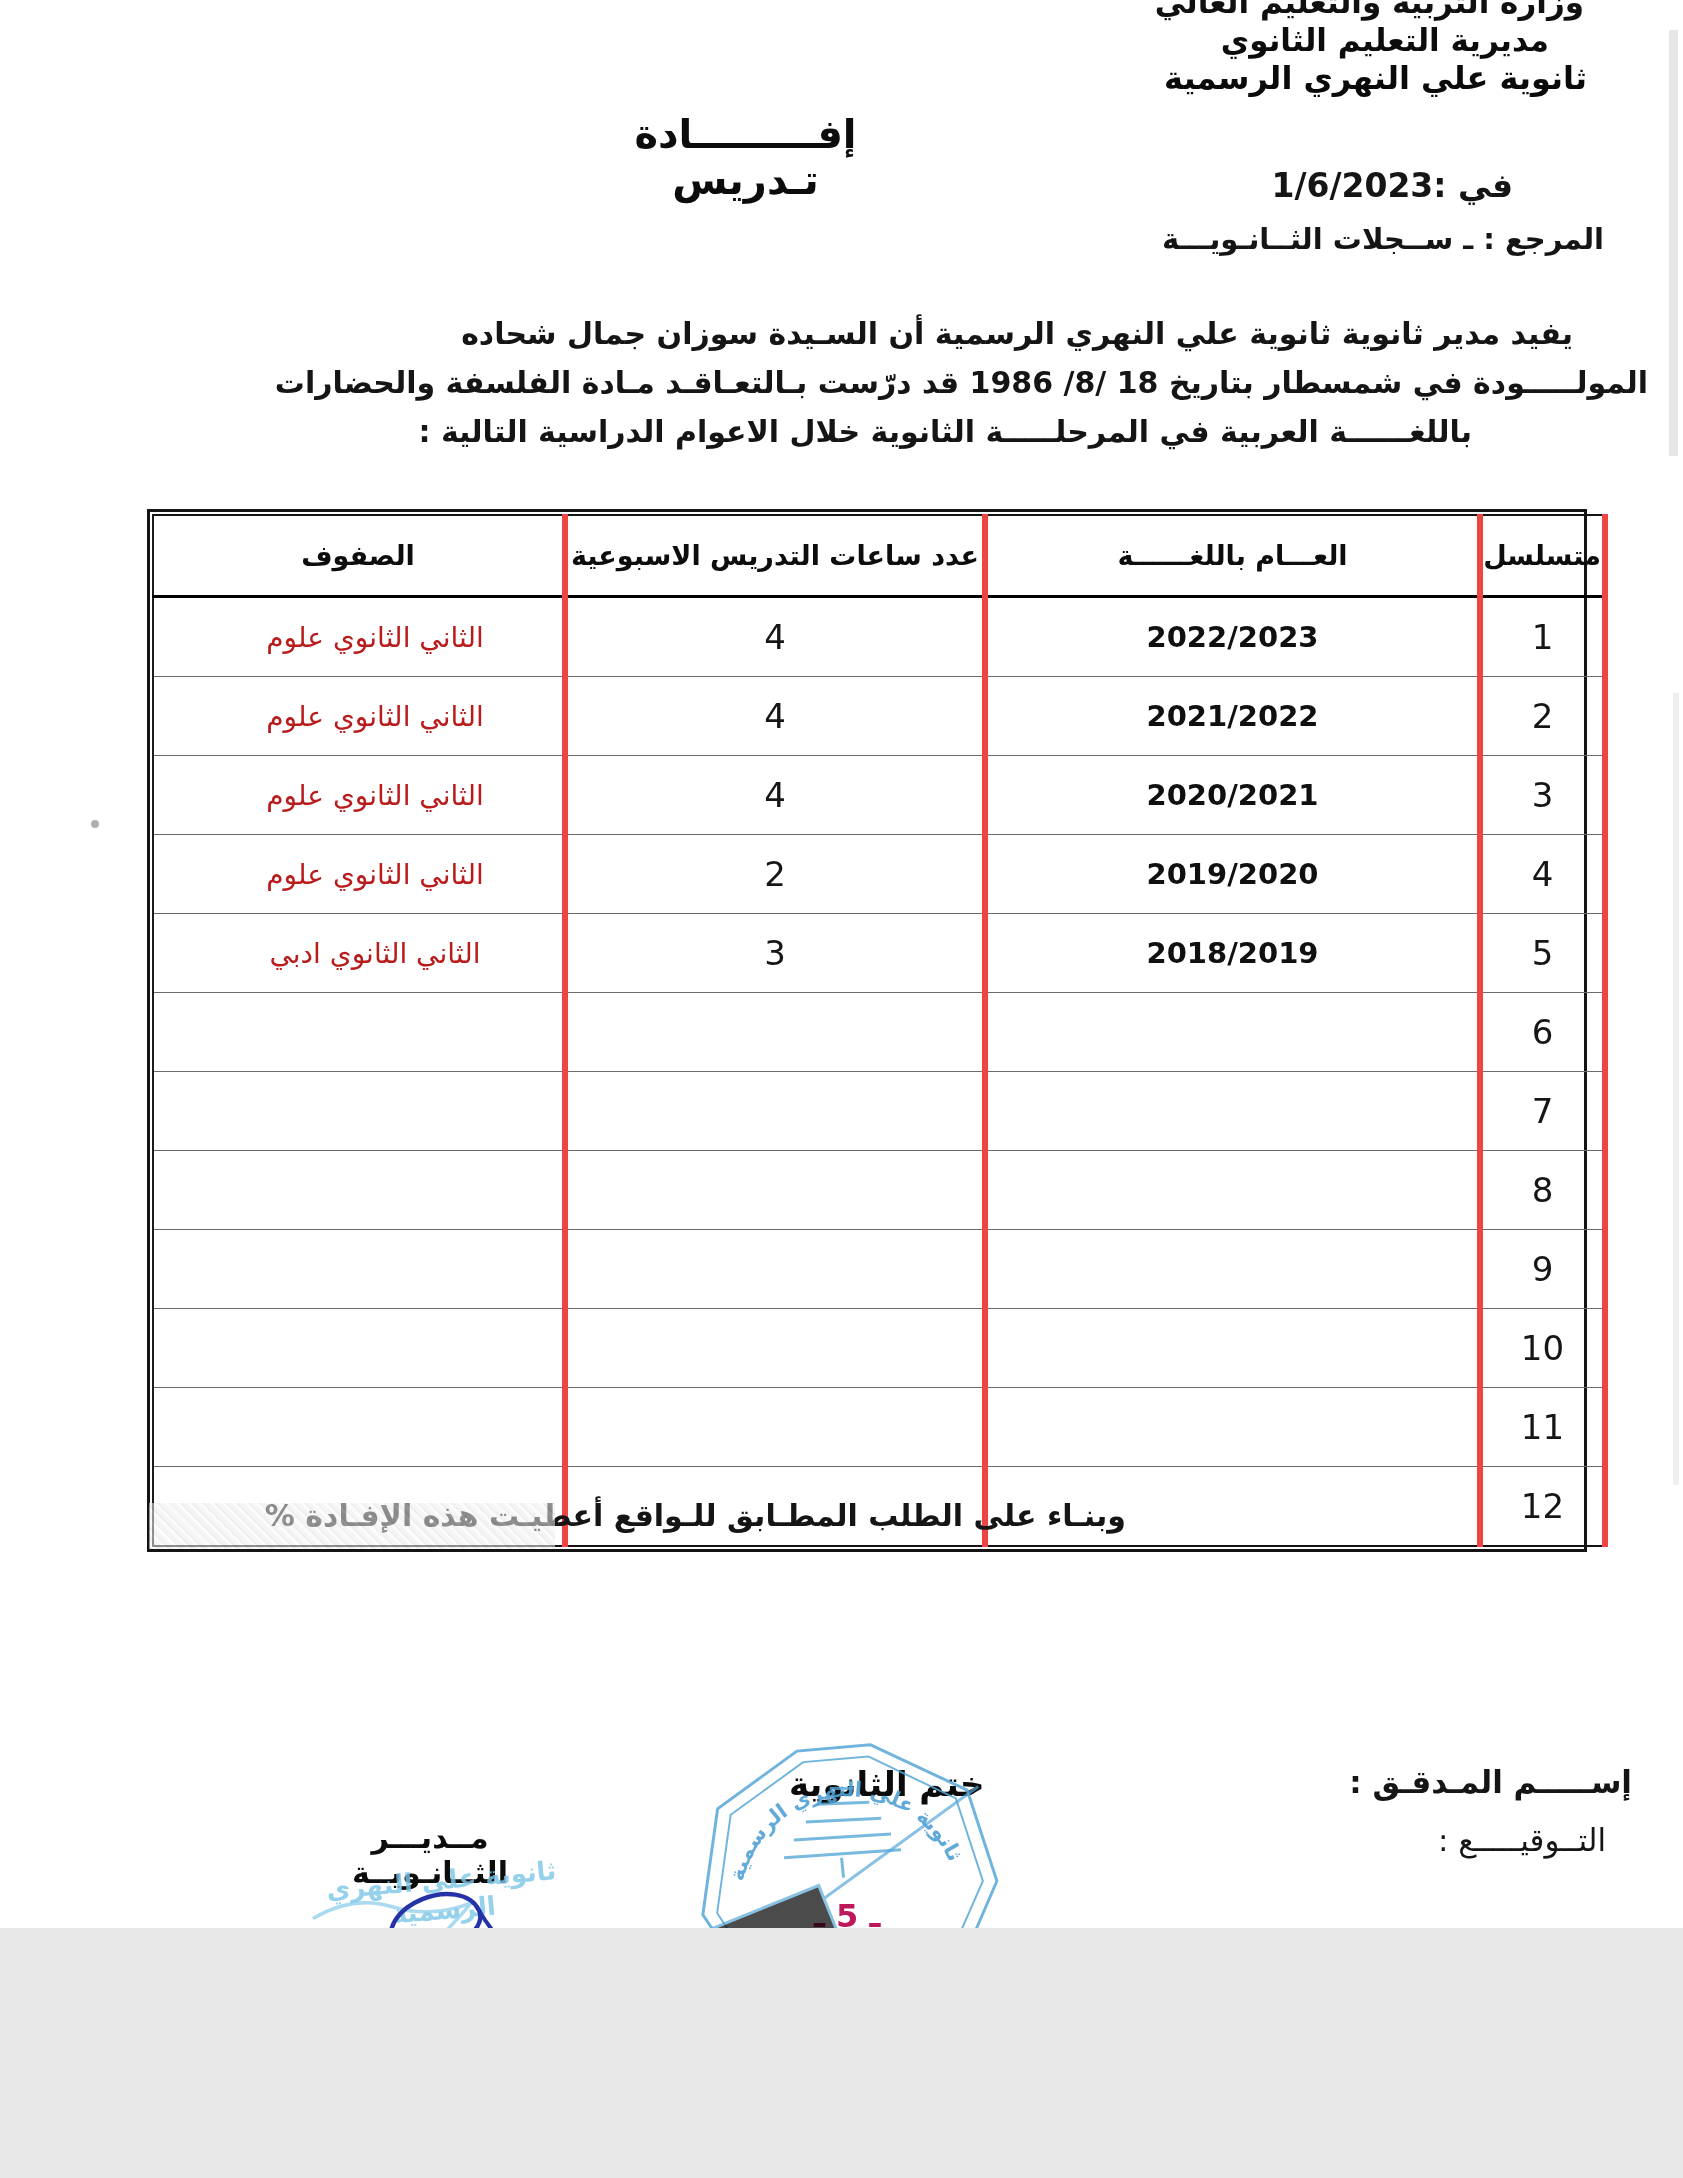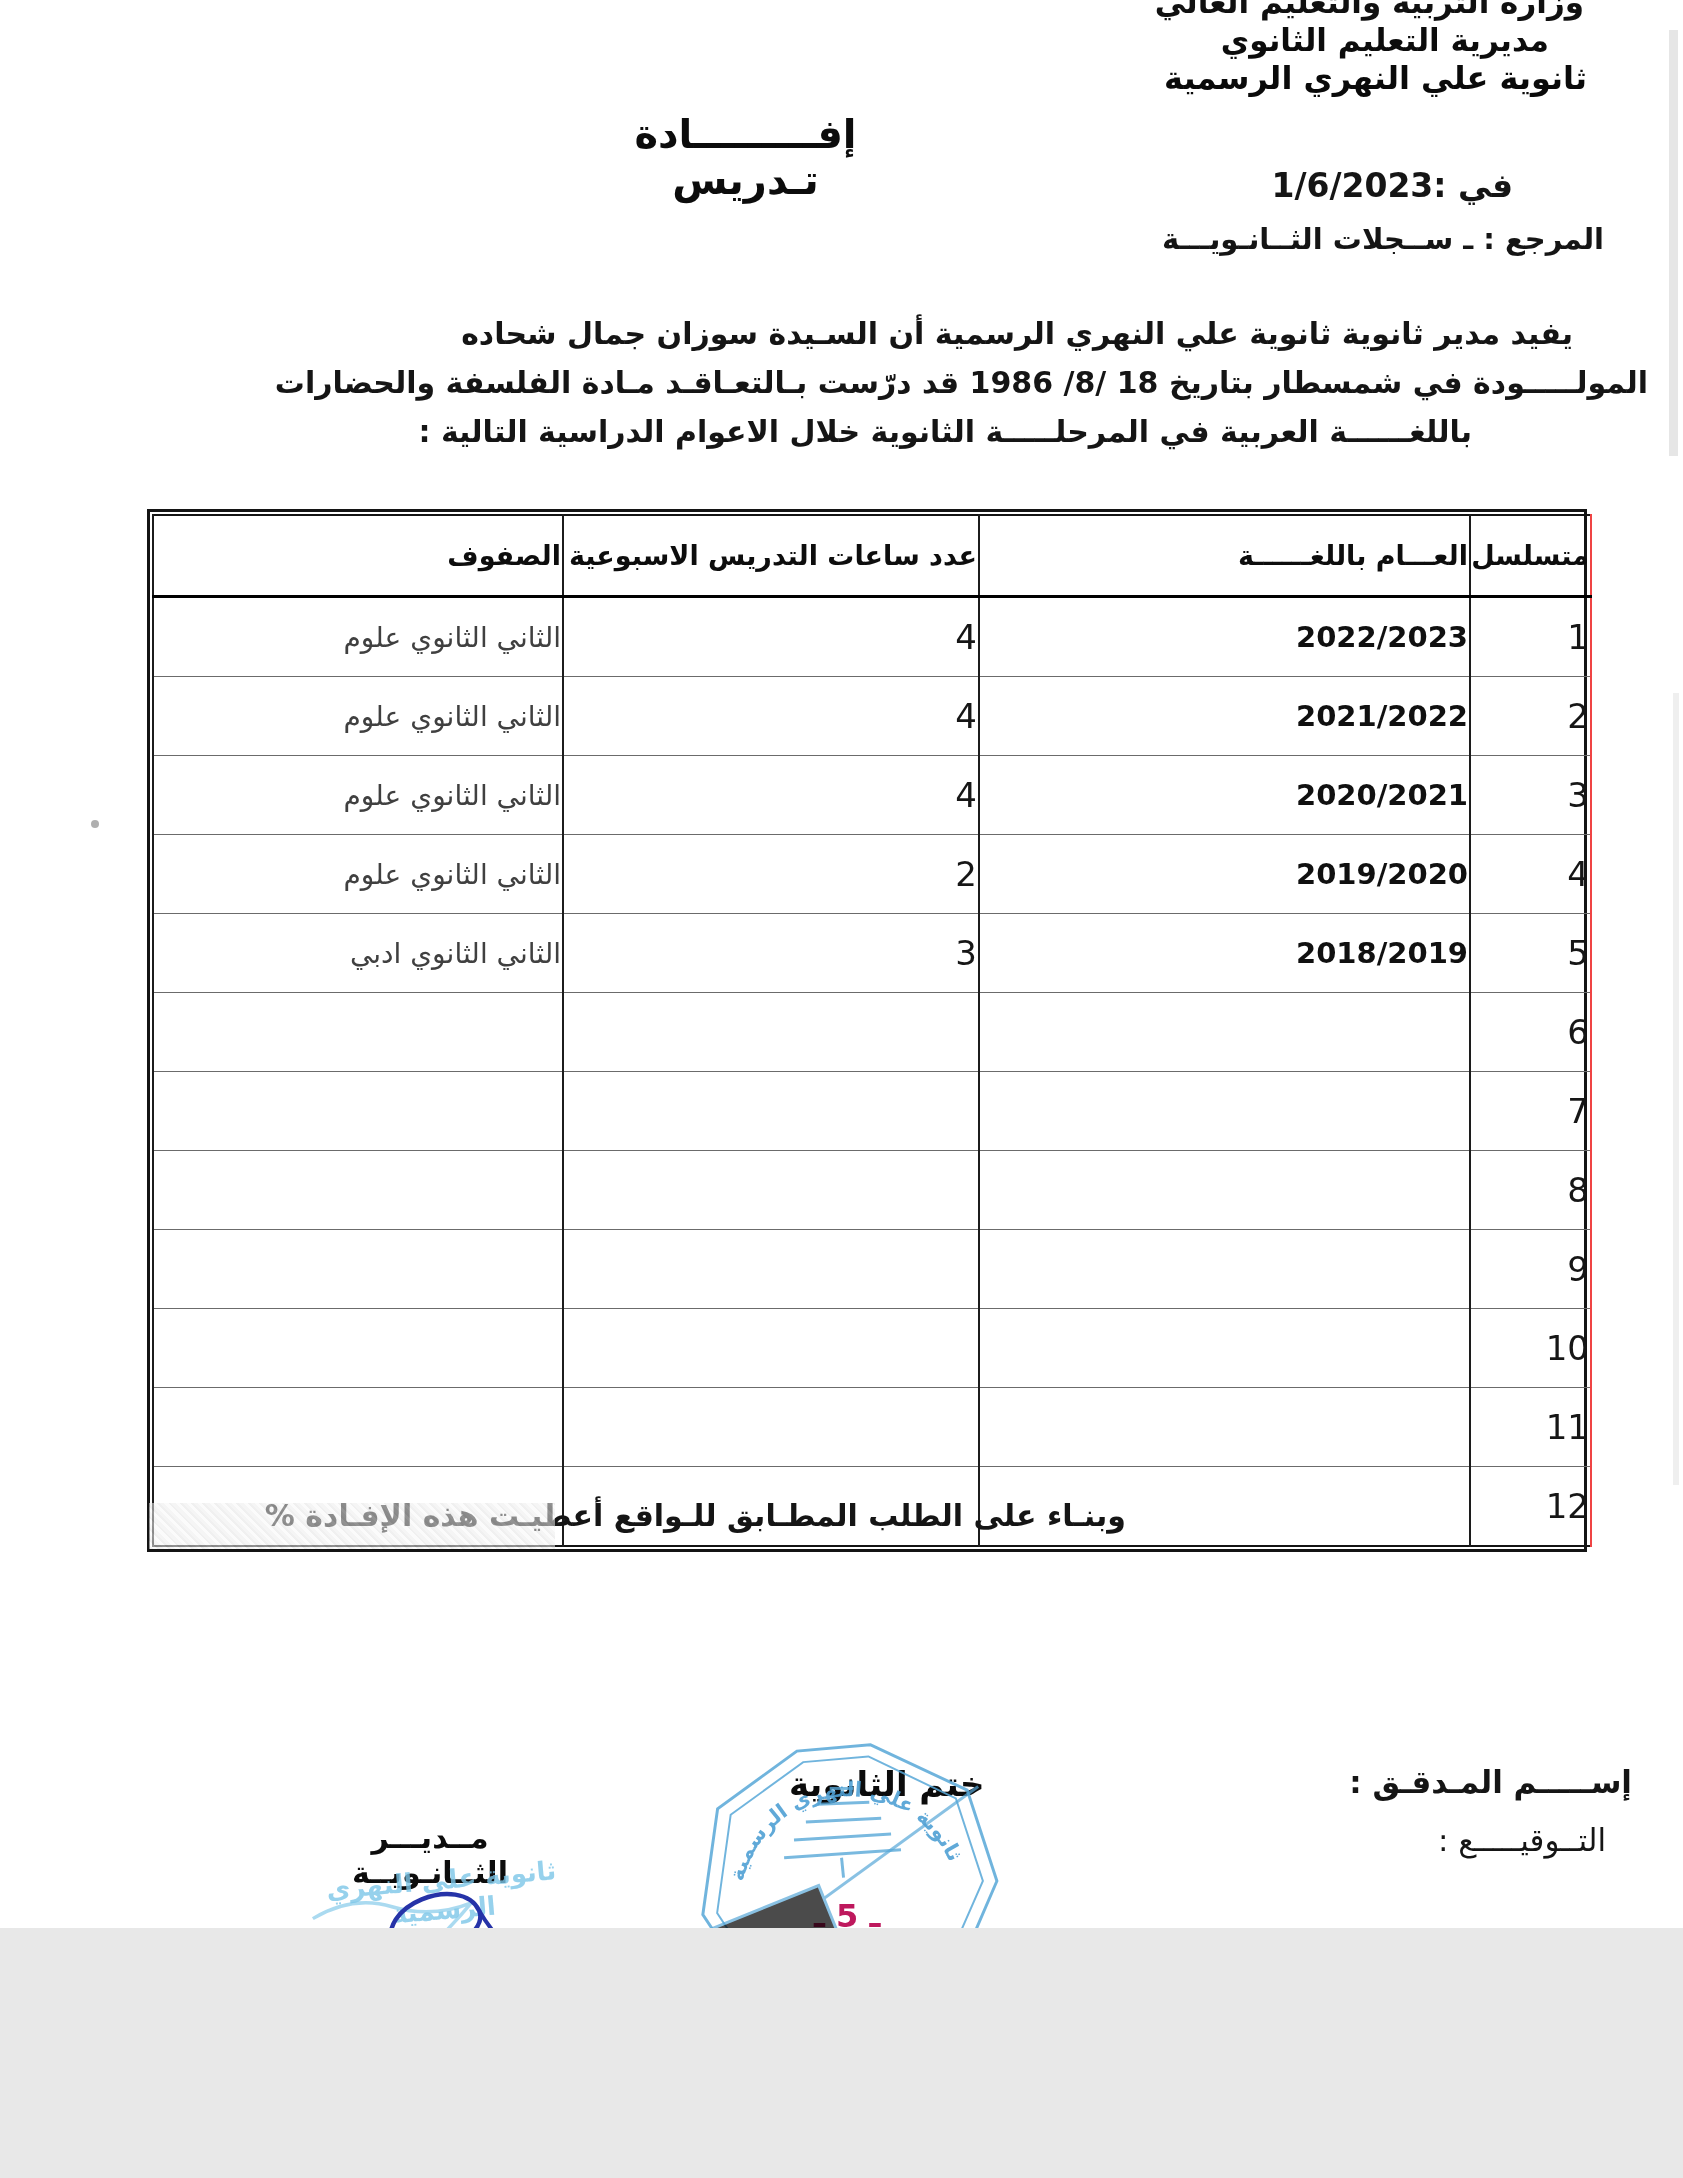--- a/index.html
+++ b/index.html
@@ -33,29 +33,29 @@
     direction:rtl; border-collapse:collapse; width:100%;
     border:2px solid #141414; table-layout:fixed;
   }
   table.teaching th{
     height:77px; border-bottom:3px solid #000; font-size:27px; font-weight:bold;
     vertical-align:middle; text-align:center; color:#0d0d0d;
   }
   table.teaching td{
     height:76px; border-top:1.5px solid #6b6b6b; text-align:center; vertical-align:middle;
   }
-  table.teaching th,table.teaching td{border-left:2px solid #1c1c1c; border-right:2px solid #ef4444; overflow:hidden;text-align:right;}
+  table.teaching th,table.teaching td{border-left:2px solid #1c1c1c; border-right:6px solid #ef4444; overflow:hidden;}
   .col-serial{width:117px;}
   .col-year{width:487px;}
   .col-hours{width:412px;}
   .col-classes{width:406px;}
   td.col-serial{font-size:34px; color:#161616;}
   td.col-year{font-size:29px; font-weight:bold; color:#101010; direction:ltr;}
   td.col-hours{font-size:34px; color:#161616;}
-  td.col-classes{font-size:28px; color:#404040;padding-left:35px;}
+  td.col-classes{font-size:28px; color:#b91c1c;padding-left:35px;}
   
   .closing{top:1498px; right:557px; font-size:30px; font-weight:bold;}
   .smudge{
     top:1503px; left:149px; width:406px; height:46px; opacity:.55;
     background:repeating-linear-gradient(45deg,#ededed 0 3px,#f8f8f8 3px 6px,#e4e4e4 6px 8px);
     filter:blur(0.4px);
   }
   
   .auditor{top:1764px; right:51px; font-size:31px; font-weight:bold;}
   .sig-label{top:1822px; right:77px; font-size:31px; font-weight:normal;}

